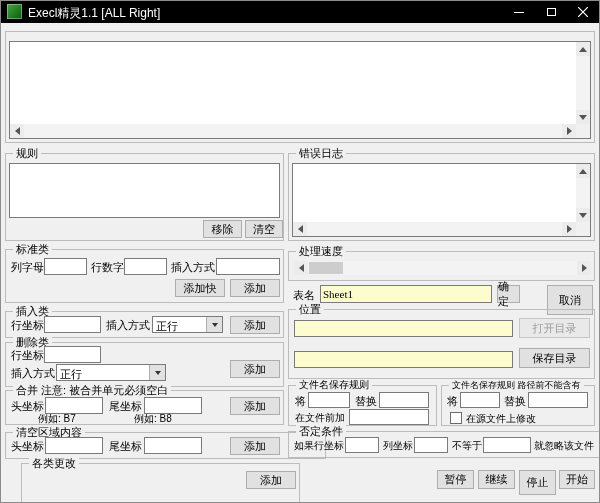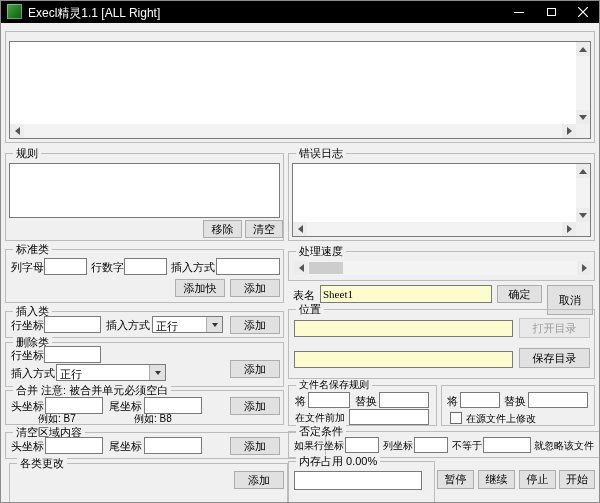--- a/index.html
+++ b/index.html
@@ -182,41 +182,41 @@
 
   <div class="grp" style="left:4px;top:431px;width:321px;height:27px">
     <span class="grplbl">清空区域内容</span>
     <span class="lbl" style="left:5px;top:7px">头坐标</span>
     <input class="inp" style="left: 39px; top: 4px; width: 58px;">
     <span class="lbl" style="left:103px;top:7px">尾坐标</span>
     <input class="inp" style="left: 138px; top: 4px; width: 58px;">
     <div class="btn" style="left:224px;top:4px;width:50px;height:18px">添加</div>
   </div>
 
-  <div class="grp" style="left:8px;top:462px;width:279px;height:41px">
+  <div class="grp" style="left:20px;top:462px;width:279px;height:41px">
     <span class="grplbl">各类更改</span>
     <div class="btn" style="left:224px;top:7px;width:50px;height:18px">添加</div>
   </div>
 
   <div class="grp" style="left:287px;top:250px;width:307px;height:30px">
     <span class="grplbl">处理速度</span>
     <div style="position:absolute;left:5px;top:9px;width:297px;height:14px;background:#f3f3f3">
       <div class="sbtn l">
           <i class="tri left"></i>
         </div>
       <div class="thumb" style="left:15px;width:34px"></div>
       <div class="sbtn r">
           <i class="tri right"></i>
         </div>
     </div>
   </div>
 
   <span class="lbl" style="left:292px;top:288px">表名</span>
   <input class="inp ylw" style="left: 319px; top: 284px; width: 172px; height: 18px;" value="Sheet1">
-  <div class="btn" style="left:496px;top:284px;width:45px;height:18px">确定</div>
+  <div class="btn" style="left:496px;top:284px;width:23px;height:18px">确定</div>
   <div class="btn" style="left:546px;top:284px;width:46px;height:30px">取消</div>
 
   <div class="grp" style="left:287px;top:308px;width:307px;height:70px">
     <span class="grplbl">位置</span>
     <input class="inp ylw" style="left: 5px; top: 10px; width: 219px;">
     <input class="inp ylw" style="left: 5px; top: 41px; width: 219px;">
     <div class="btn" style="left:230px;top:38px;width:71px;height:20px">保存目录</div>
     <div class="btn disabled" style="left:230px;top:8px;width:71px;height:20px">打开目录</div>
   </div>
 
@@ -224,42 +224,39 @@
     <span class="grplbl sm">文件名保存规则</span>
     <span class="lbl" style="left:6px;top:9px">将</span>
     <input class="inp" style="left: 19px; top: 6px; width: 42px; height: 16px;">
     <span class="lbl" style="left:66px;top:9px">替换</span>
     <input class="inp" style="left: 90px; top: 6px; width: 50px; height: 16px;">
     <span class="lbl sm" style="left:6px;top:26px">在文件前加</span>
     <input class="inp" style="left: 60px; top: 23px; width: 80px; height: 16px;">
   </div>
 
   <div class="grp" style="left:440px;top:384px;width:154px;height:41px">
+    <span class="grplbl xs">文件名保存规则 路径前不能含有</span>
     <span class="lbl" style="left:5px;top:9px">将</span>
     <input class="inp" style="left: 18px; top: 6px; width: 40px; height: 16px;">
     <span class="lbl" style="left:62px;top:9px">替换</span>
     <input class="inp" style="left: 86px; top: 6px; width: 60px; height: 16px;">
     <span class="chk" style="left:8px;top:26px"></span>
     <span class="lbl sm" style="left:24px;top:27px">在源文件上修改</span>
   </div>
 
   <div class="grp" style="left:287px;top:430px;width:346px;height:27px">
     <span class="grplbl">否定条件</span>
     <span class="lbl sm" style="left:5px;top:8px">如果行坐标</span>
     <input class="inp" style="left: 56px; top: 5px; width: 34px; height: 16px;">
     <span class="lbl sm" style="left:94px;top:8px">列坐标</span>
     <input class="inp" style="left: 125px; top: 5px; width: 34px; height: 16px;">
     <span class="lbl sm" style="left:163px;top:8px">不等于</span>
     <input class="inp" style="left: 194px; top: 5px; width: 48px; height: 16px;">
     <span class="lbl sm" style="left:245px;top:8px">就忽略该文件</span>
   </div>
 
-  <div class="grp" style="left:287px;top:460px;width:147px;height:43px">
-    <span class="grplbl"><span>内存占用</span> <span>0.00%</span></span>
-    <div class="sunken" style="left:5px;top:9px;width:128px;height:19px"></div>
-  </div>
 
   <div class="btn" style="left:436px;top:469px;width:37px;height:19px">暂停</div>
   <div class="btn" style="left:477px;top:469px;width:37px;height:19px">继续</div>
-  <div class="btn" style="left:518px;top:469px;width:37px;height:19px">停止</div>
+  <div class="btn" style="left:518px;top:469px;width:37px;height:25px">停止</div>
   <div class="btn" style="left:558px;top:469px;width:36px;height:19px">开始</div>
 
 </div>
 
 </body></html>

